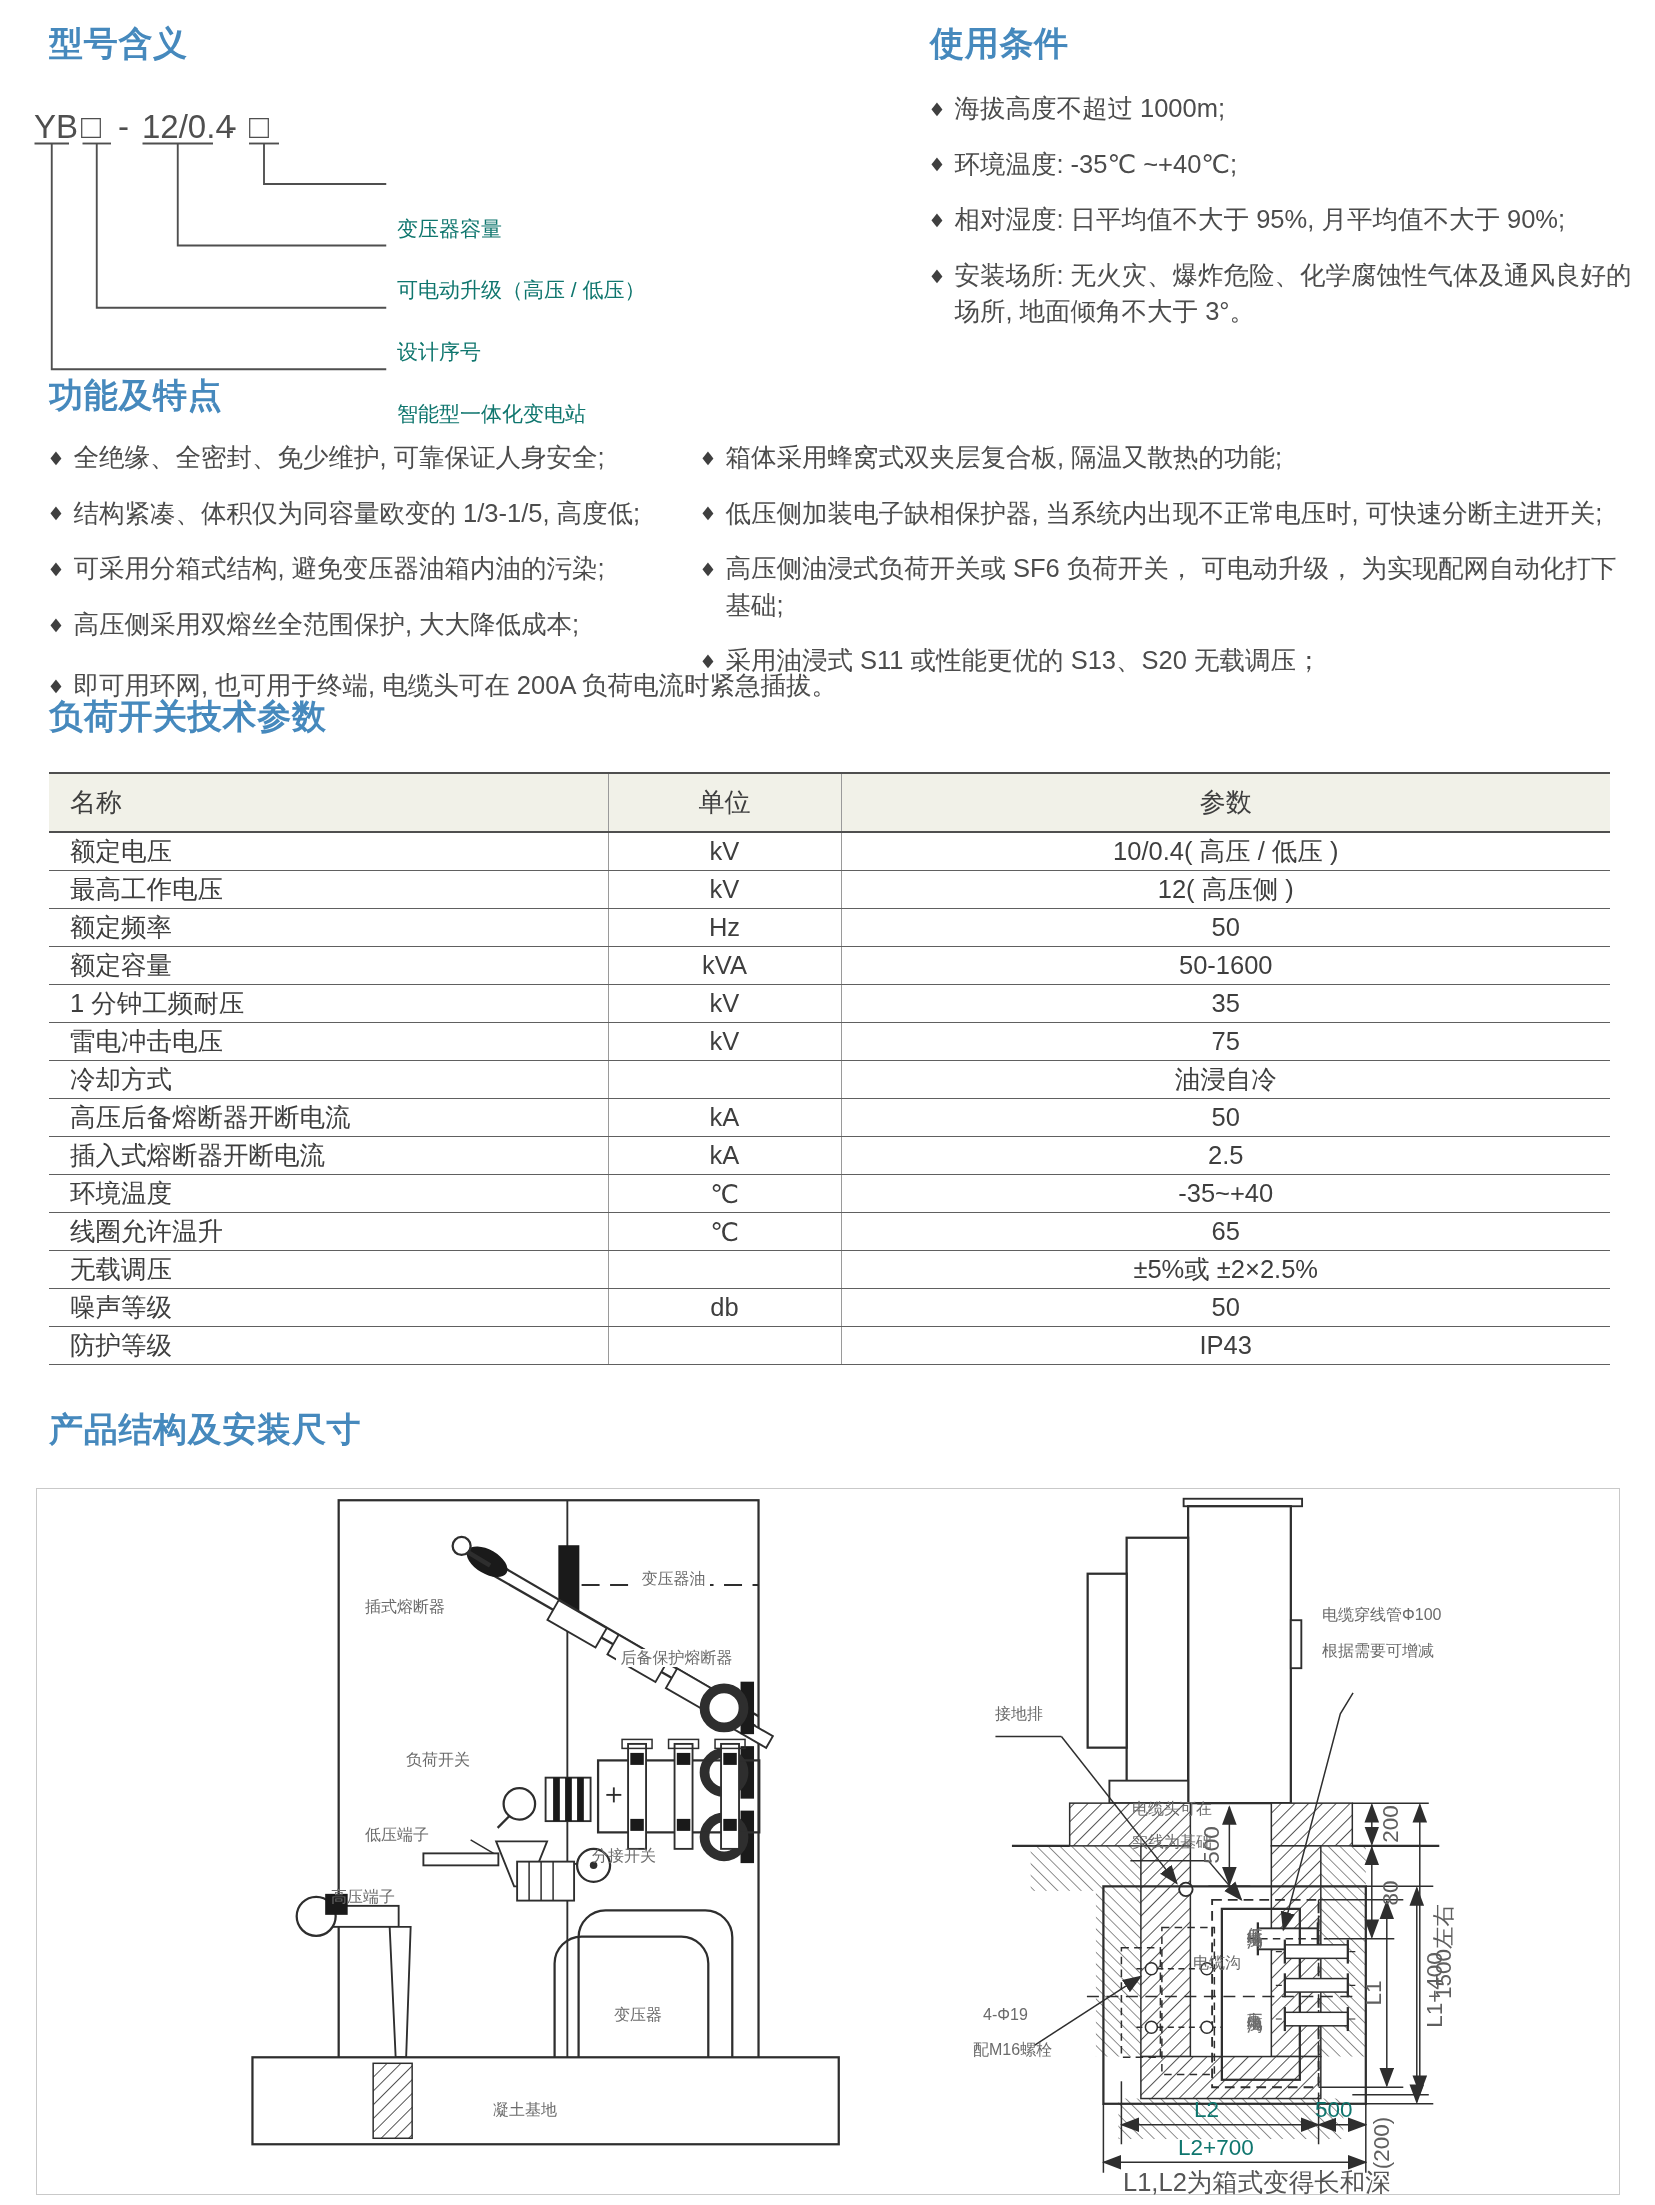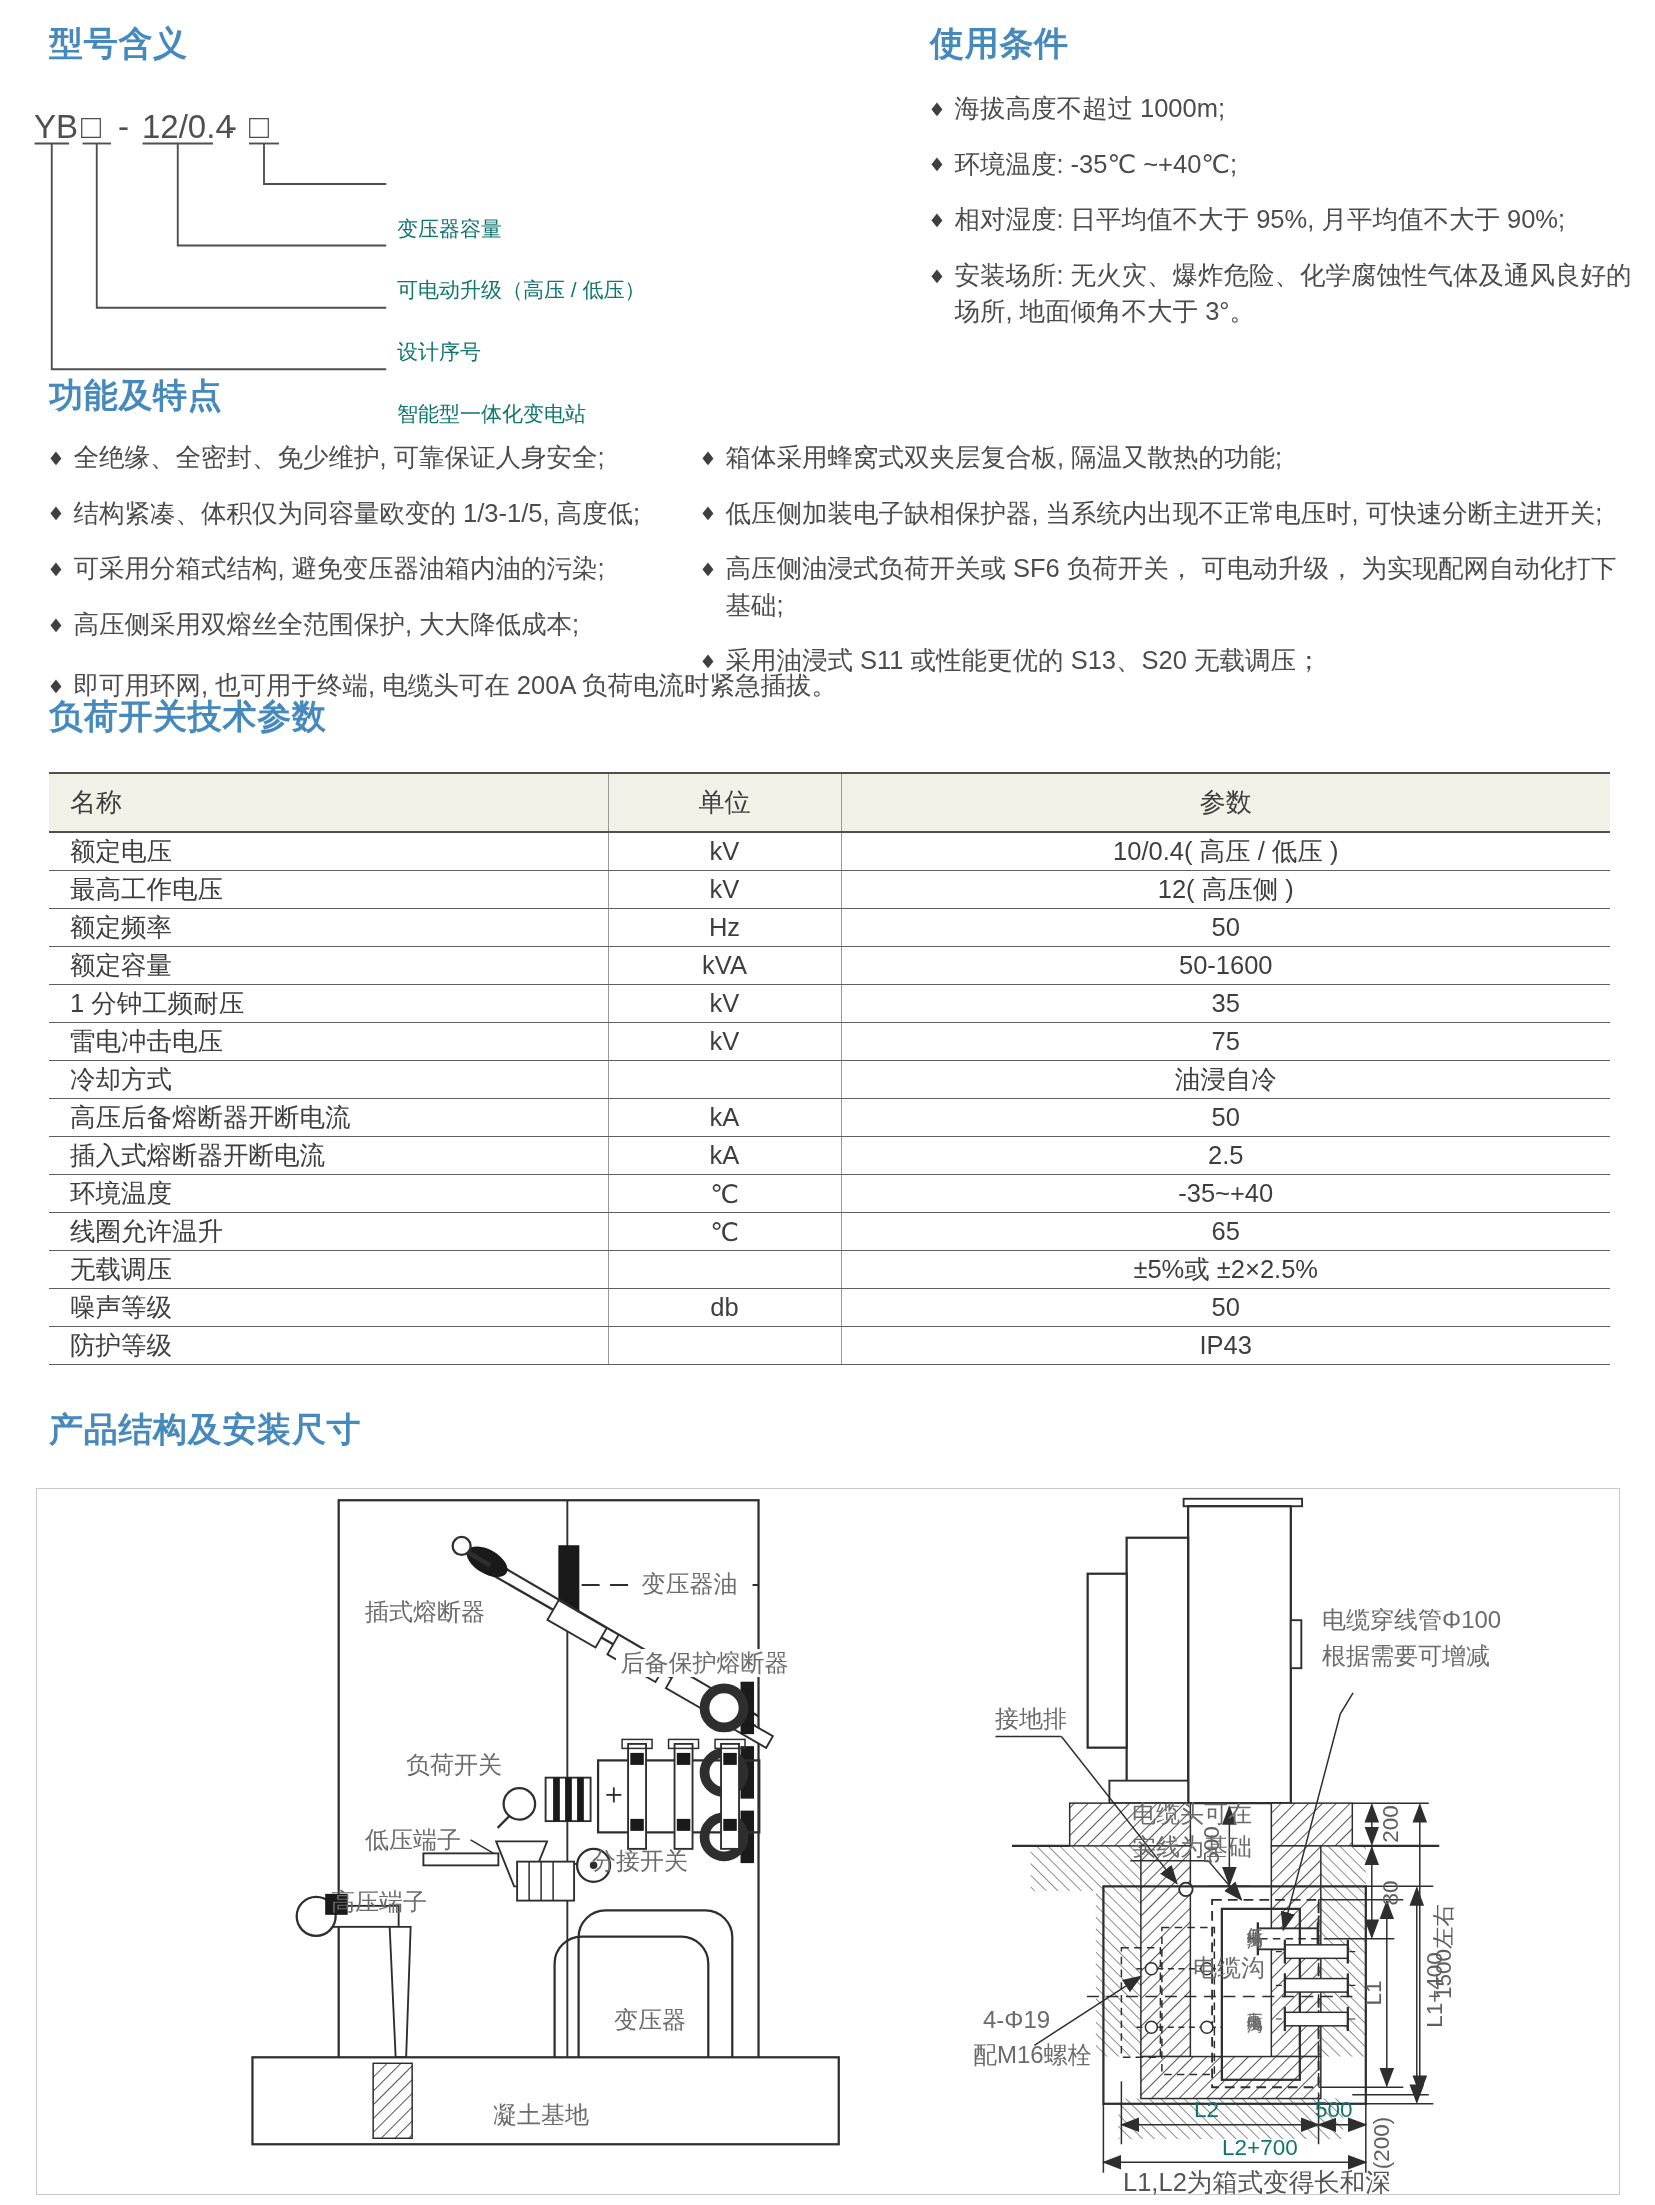--- a/index.html
+++ b/index.html
@@ -24,21 +24,21 @@
     border-top:2.2px solid #4f4f4f;border-bottom:2.2px solid #4f4f4f;
   }
   .ptable td{height:31px;border-bottom:1.5px solid #606060;font-size:25.5px;color:#3e3e3e;background:#fff;}
   .ptable th+th, .ptable td+td{border-left:0.7px solid #9a9a9a;}
   .ptable .c-name{text-align:left;padding-left:21px;}
   .ptable .c-unit,.ptable .c-val{text-align:center;}
   .ptable th.c-name{padding-left:21px;text-align:left;}
   
   .struct-box{position:absolute;left:36px;top:1488px;width:1584px;height:707px;border:1.5px solid #c9c9c9;box-sizing:border-box;}
   .draw-svg{position:absolute;left:0;top:0;width:1584px;height:707px;}
-  .dlabel{position:absolute;font-size:24px;color:#6b6b6b;white-space:nowrap;line-height:1.15;}
+  .dlabel{position:absolute;font-size:16px;color:#6b6b6b;white-space:nowrap;line-height:1.15;}
   .bgw{background:#ffffff;padding:0 4.5px;}
   .rot{position:absolute;font-size:22.5px;color:#5f5f5f;text-align:center;transform:rotate(-90deg);white-space:nowrap;}
   .vtext{position:absolute;writing-mode:vertical-rl;text-orientation:upright;font-size:15.7px;color:#6b6b6b;letter-spacing:1.5px;line-height:1;}
   .dim{position:absolute;font-size:22.5px;color:#0f766e;text-align:left;white-space:nowrap;}
   .caption{position:absolute;font-size:25.5px;color:#555;white-space:nowrap;}
 </style>
 </head>
 <body>
 
 <div class="page">
@@ -461,18 +461,18 @@
     <div class="dlabel" style="left:1095px;top:344px;">实线为基础</div>
     <div class="dlabel" style="left:946px;top:517px;">4-Φ19</div>
     <div class="dlabel" style="left:936px;top:552px;">配M16螺栓</div>
     <div class="vtext" style="left:1210px;top:426px;height:82px;">低压电缆沟</div>
     <div class="vtext" style="left:1210px;top:510px;height:82px;">高压电缆沟</div>
     <div class="rot" style="left:1314px;top:491px;width:45px;">L1</div>
     <div class="rot" style="left:1345px;top:488px;width:105px;">L1+400</div>
     <div class="dim" style="left:1157px;top:608px;width:52px;">L2</div>
     <div class="dim" style="left:1278px;top:608px;width:52px;">500</div>
     <div class="rot" style="left:1304px;top:641px;width:82px;">(200)</div>
-    <div class="dim" style="left:1185px;top:646px;width:112px;">L2+700</div>
+    <div class="dim" style="left:1141px;top:646px;width:112px;">L2+700</div>
     <div class="caption" style="left:1086px;top:676px;">L1,L2为箱式变得长和深</div>
   </div>
 
 </div>
 
 
 </body></html>

